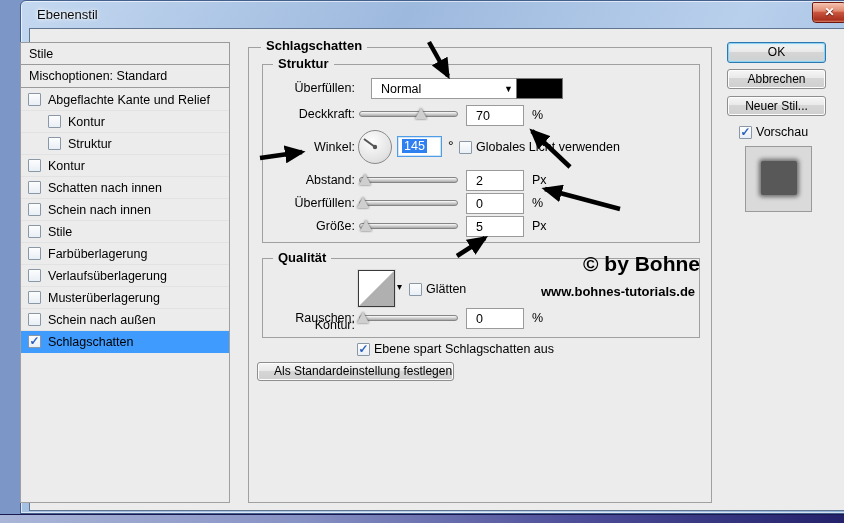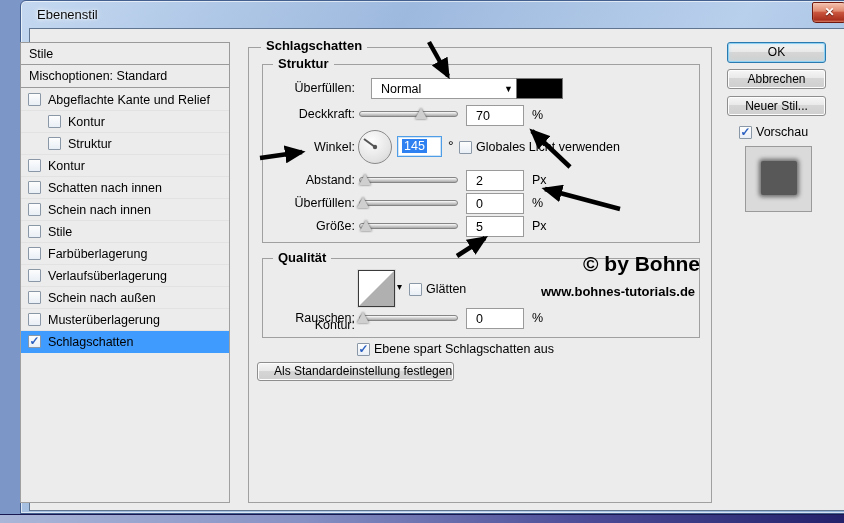--- a/index.html
+++ b/index.html
@@ -130,25 +130,25 @@
       <div class="sb-item">
     <span class="cb"></span>
     <span class="lbl">Farbüberlagerung</span>
   </div>
       <div class="sb-item">
     <span class="cb"></span>
     <span class="lbl">Verlaufsüberlagerung</span>
   </div>
       <div class="sb-item">
     <span class="cb"></span>
+    <span class="lbl">Musterüberlagerung</span>
+  </div>
+      <div class="sb-item">
+    <span class="cb"></span>
     <span class="lbl">Schein nach außen</span>
-  </div>
-      <div class="sb-item">
-    <span class="cb"></span>
-    <span class="lbl">Musterüberlagerung</span>
   </div>
       <div class="sb-item selected">
     <span class="cb">✓</span>
     <span class="lbl">Schlagschatten</span>
   </div>
     </div>
 
   <div class="panel" style="left:248px; top:47px; width:464px; height:456px;"></div>
   <div class="plabel" style="left:261px; top:38px;">Schlagschatten</div>
 

